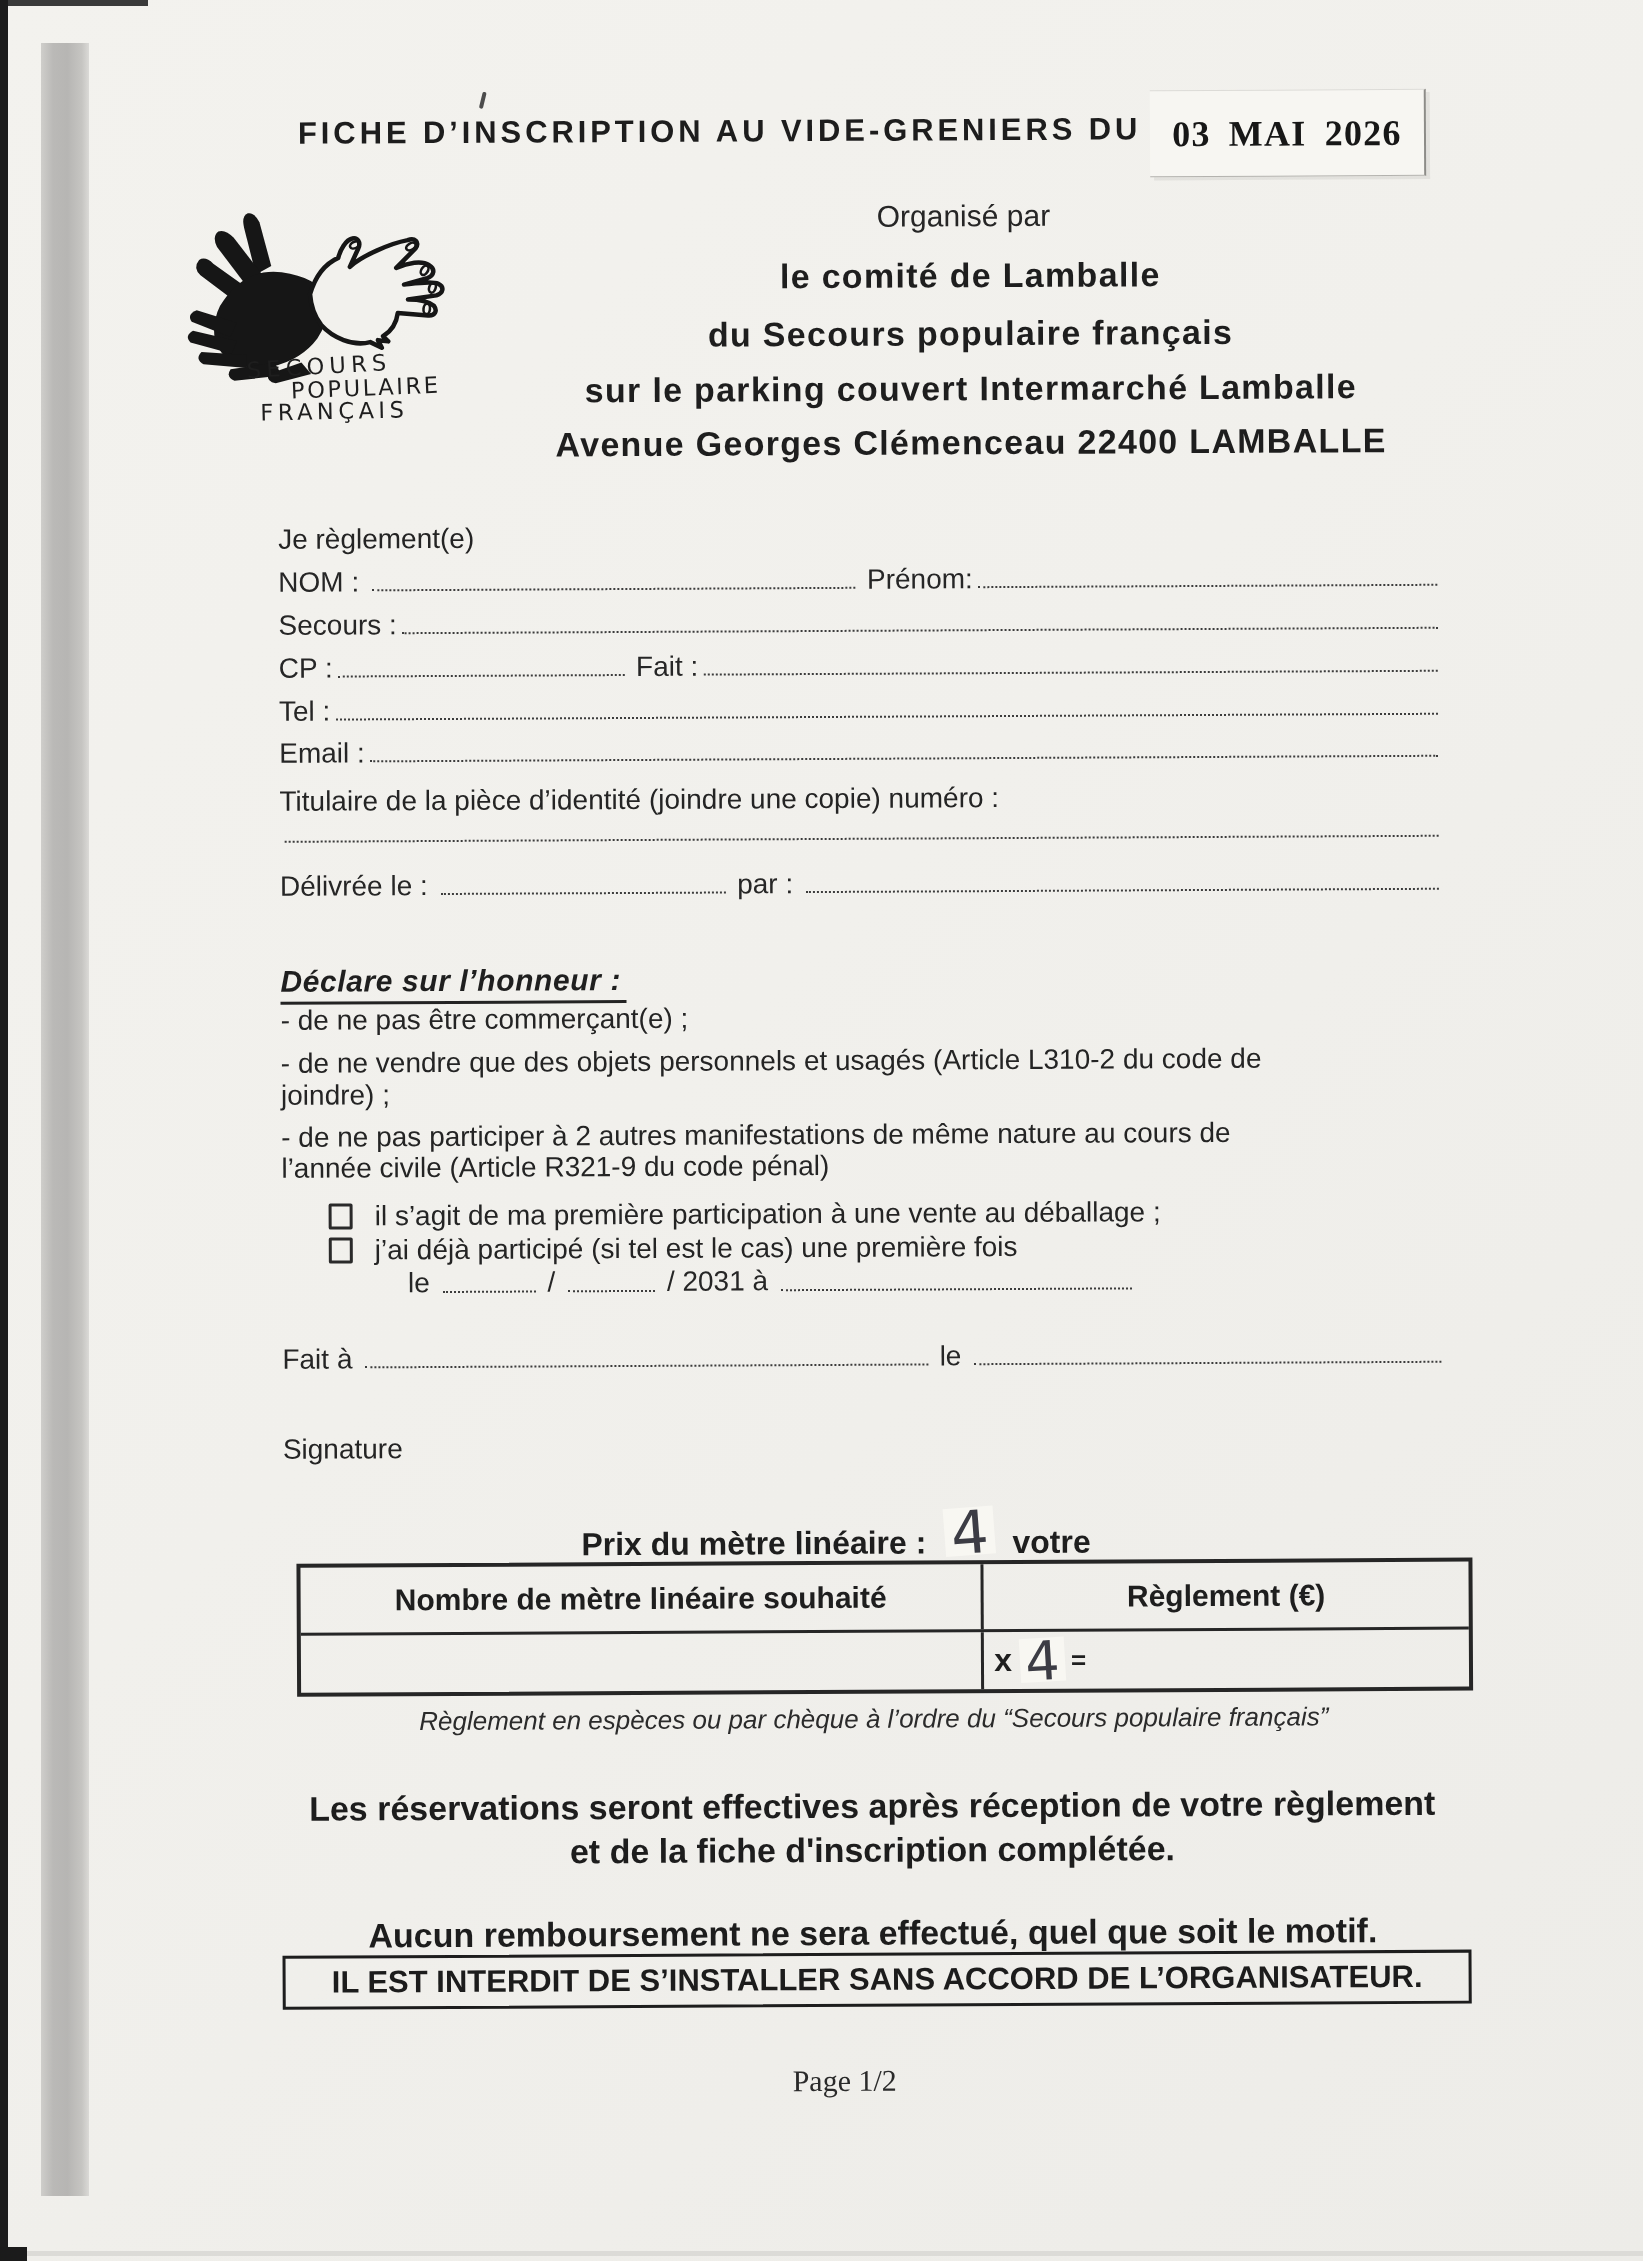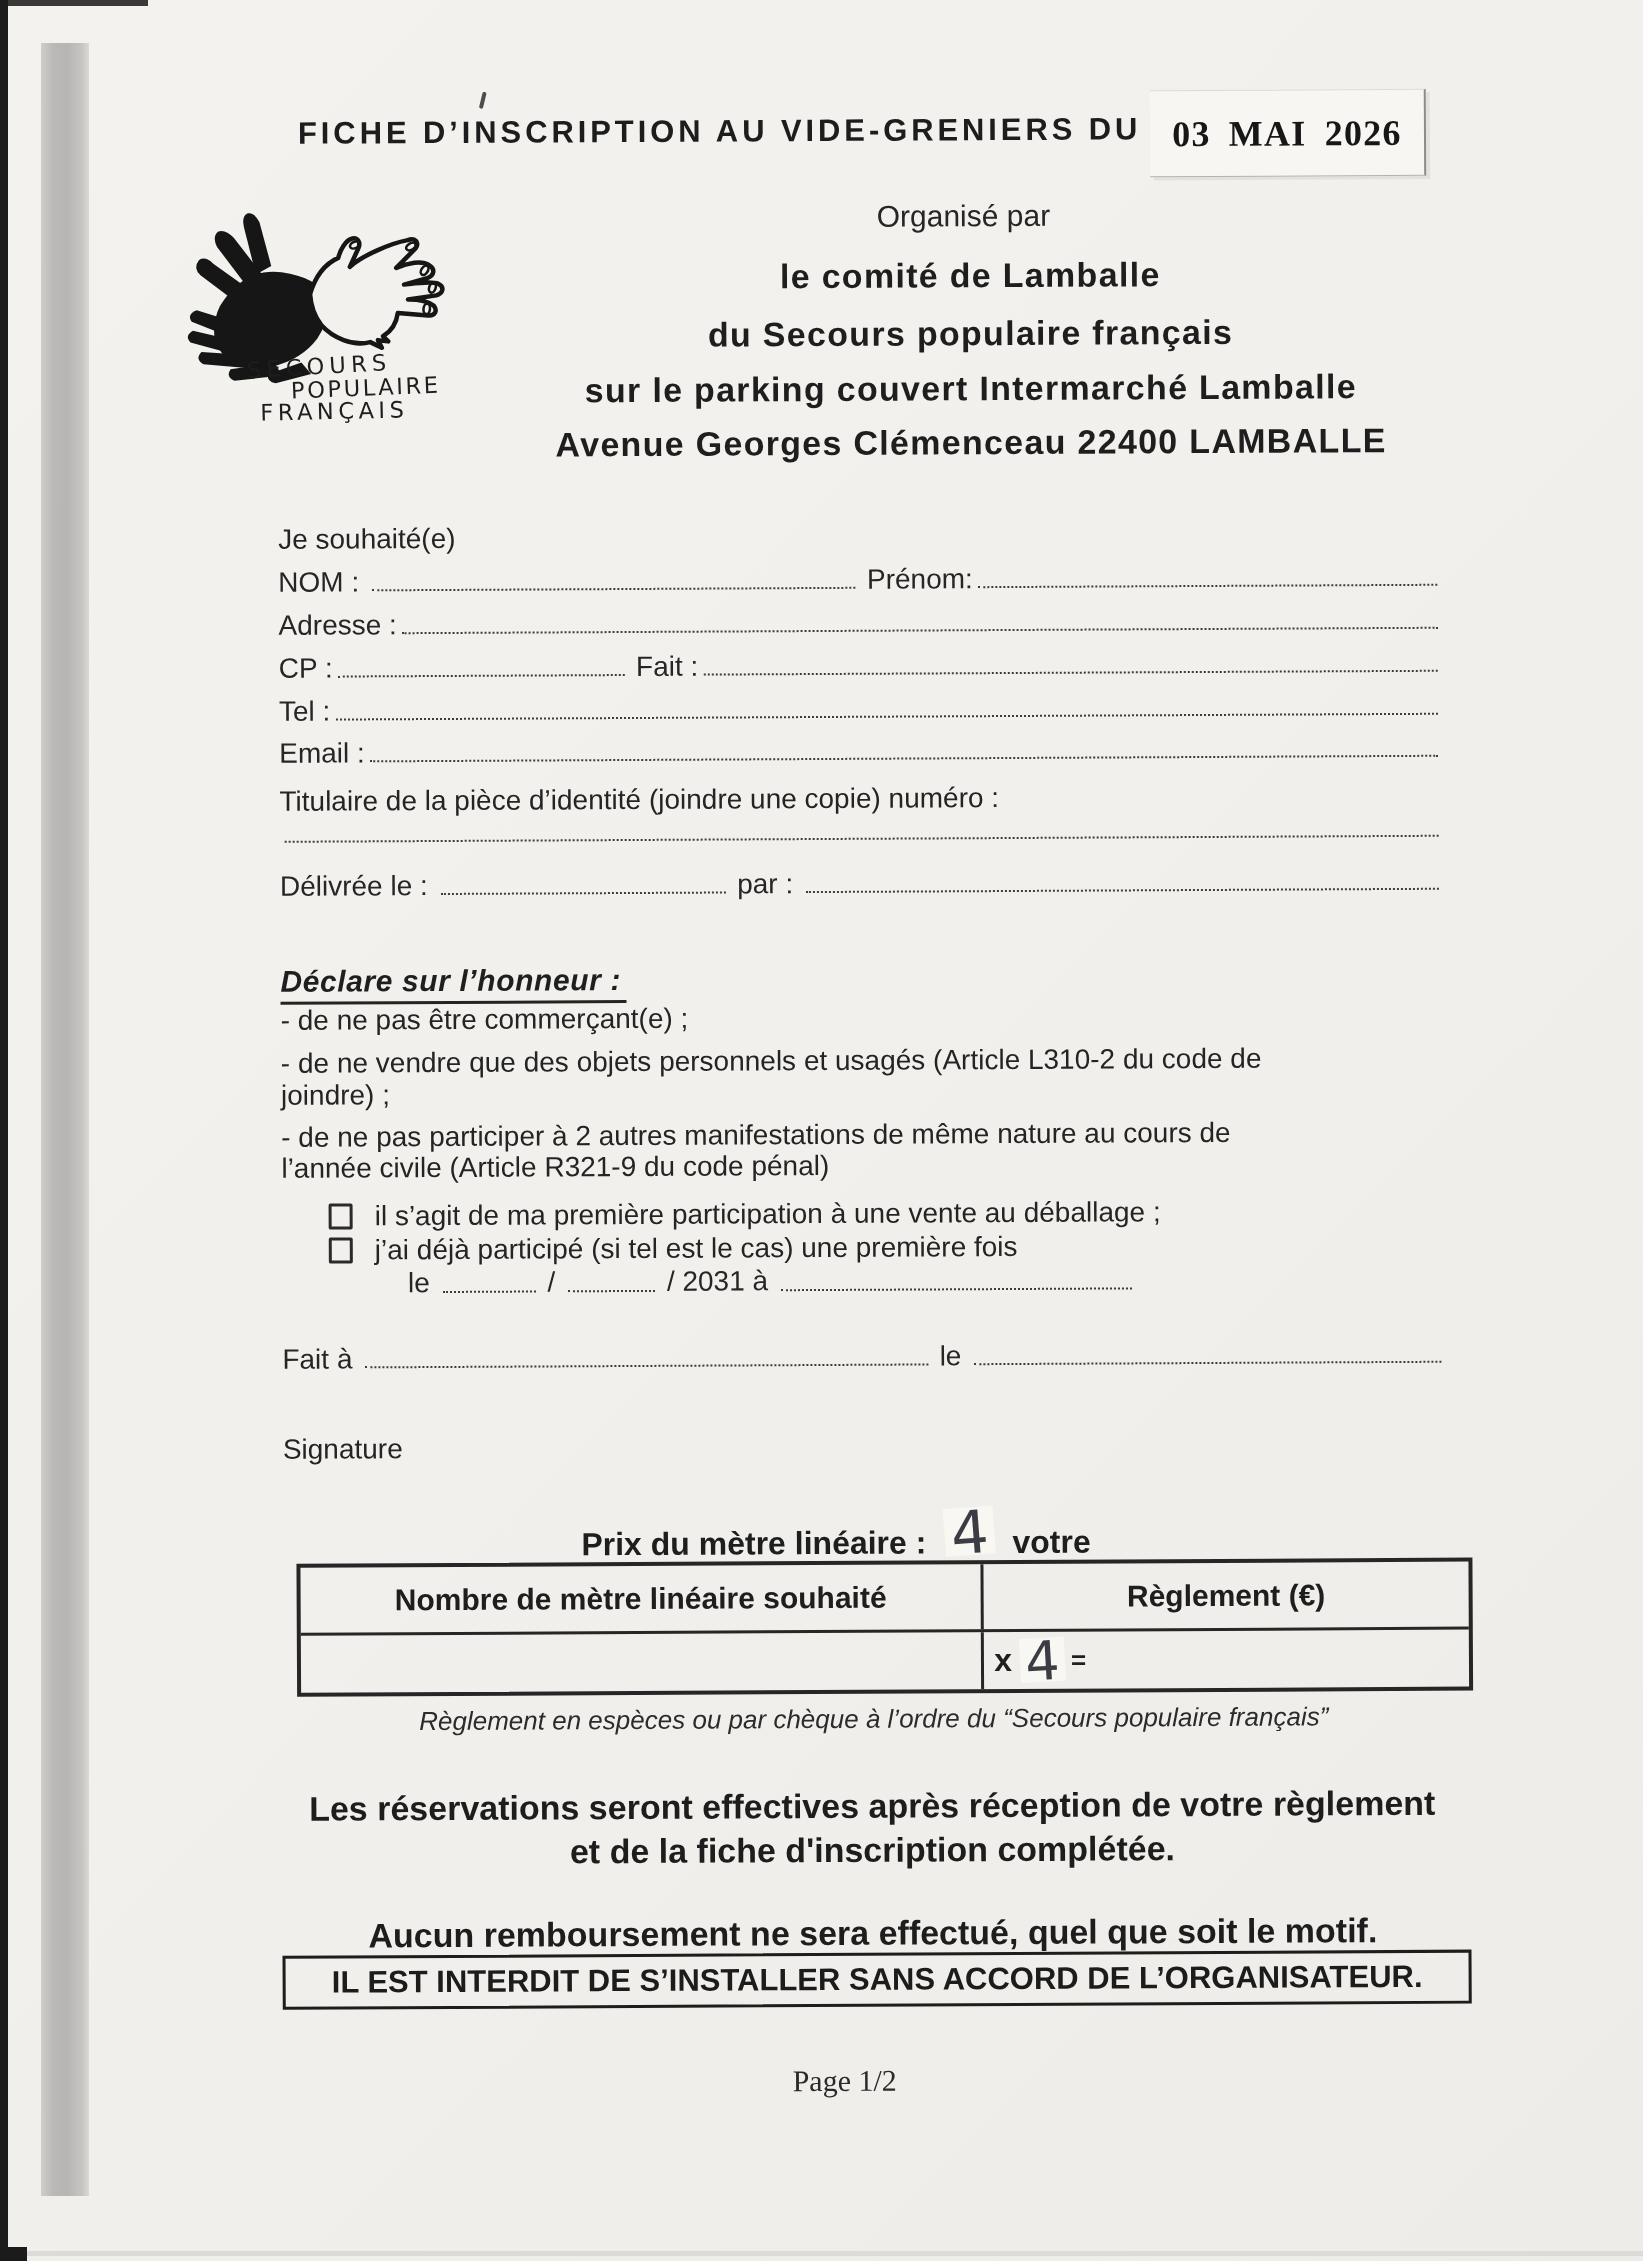--- a/index.html
+++ b/index.html
@@ -129,31 +129,31 @@
       <text x="166" y="290" font-size="35" letter-spacing="4" transform="rotate(-2 166 290)">POPULAIRE</text>
       <text x="118" y="324" font-size="35" letter-spacing="7" transform="rotate(-1 118 324)">FRANÇAIS</text>
     </svg>
 
     <div class="abs org-intro">Organisé par</div>
     <div class="abs org-line org1">le comité de Lamballe</div>
     <div class="abs org-line org2">du Secours populaire français</div>
     <div class="abs org-line org3">sur le parking couvert Intermarché Lamballe</div>
     <div class="abs org-line org4">Avenue Georges Clémenceau 22400 LAMBALLE</div>
 
-    <div class="abs plain je">Je souhaité(e)</div>
+    <div class="abs plain je">Je règlement(e)</div>
 
     <div class="abs fline nom">
       <span class="lbl">NOM : </span>
       <span class="dots g102"></span>
       <span class="lbl"> Prénom:</span>
       <span class="dots g097"></span>
     </div>
 
     <div class="abs fline adr">
-      <span class="lbl">Adresse :</span>
+      <span class="lbl">Secours :</span>
       <span class="dots g100"></span>
     </div>
 
     <div class="abs fline cp">
       <span class="lbl">CP :</span>
       <span class="dots g039"></span>
       <span class="lbl"> Fait :</span>
       <span class="dots g100"></span>
     </div>
 

